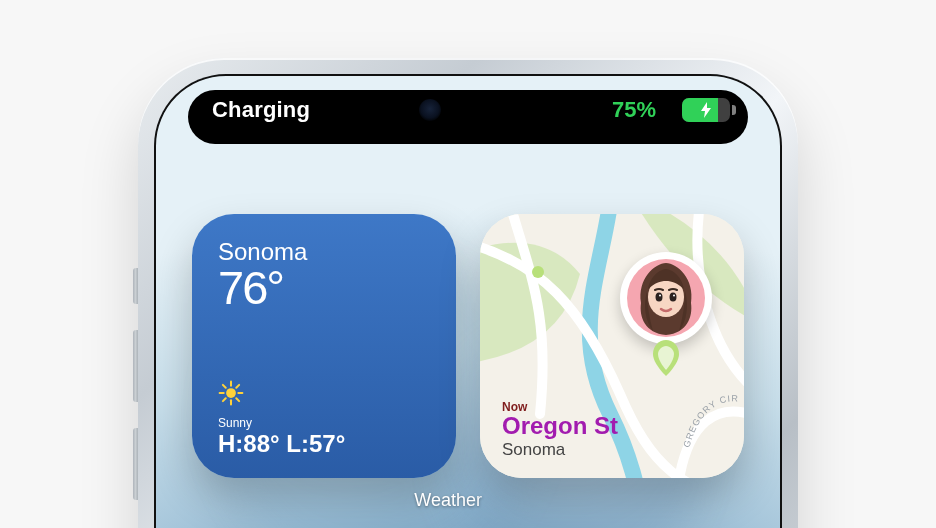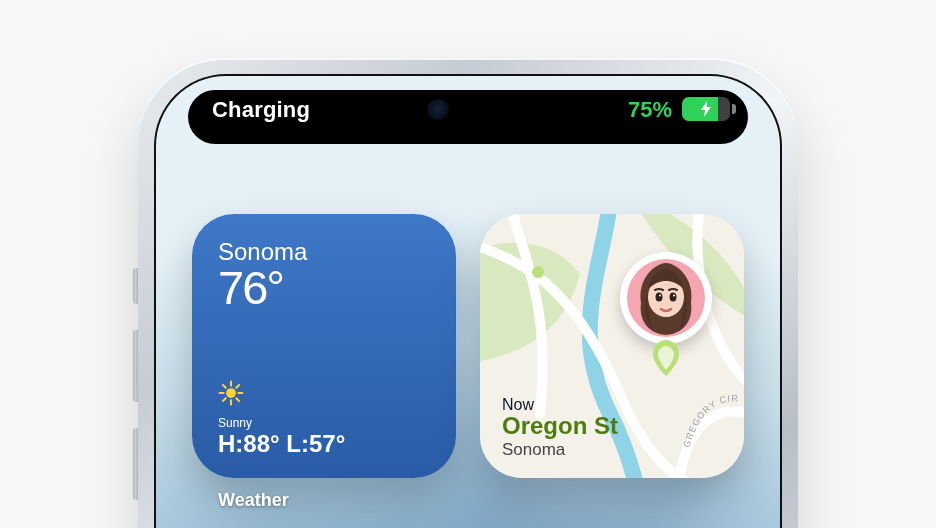--- a/index.html
+++ b/index.html
@@ -60,40 +60,40 @@
     top:16px;left:50%;transform:translateX(-50%);
     width:560px;height:54px;
     background:#000;
     border-radius:30px;
     display:flex;align-items:center;justify-content:space-between;
     padding:0 18px 15px 24px;
     color:#fff;
     z-index:10;
   }
   .island .left{font-size:22px;font-weight:600;letter-spacing:.2px;}
-  .island .right{display:flex;gap:10px;margin-left:42px;}
+  .island .right{display:flex;align-items:center;gap:26px;margin-left:42px;}
   .island .pct{font-size:22px;font-weight:600;color:var(--green);}
   .camera{width:22px;height:22px;border-radius:50%;
     background:radial-gradient(circle at 50% 45%, #17233a 0%, #0a1120 55%, #000 80%);
     box-shadow:0 0 0 6px #000;
     margin:0 30px 0 10px;}
   .battery{width:48px;height:24px;position:relative;border-radius:7px;
     background:rgba(255,255,255,.25);overflow:visible;}
   .battery::after{content:"";position:absolute;right:-6px;top:50%;transform:translateY(-50%);
     width:4px;height:10px;border-radius:0 3px 3px 0;background:rgba(255,255,255,.5);}
   .battery .fill{position:absolute;left:0;top:0;height:100%;border-radius:7px 0 0 7px;}
   .battery .bolt{position:absolute;left:50%;top:50%;transform:translate(-50%,-50%);}
 
   
   .widgets{position:absolute;top:140px;left:50%;transform:translateX(-50%);
     display:flex;gap:24px;}
   .widget{width:264px;height:264px;border-radius:42px;position:relative;
     box-shadow:0 20px 40px rgba(0,0,0,.22);}
-  .widget-label{position:absolute;width:100%;text-align:left;top:276px;
-    color:#fff;font-size:18px;font-weight:700;text-shadow:0 1px 3px rgba(0,0,0,.4);}
+  .widget-label{position:absolute;width:100%;text-align:right;top:276px;
+    color:#fff;font-size:18px;font-weight:400;text-shadow:0 1px 3px rgba(0,0,0,.4);}
 
   
   .weather{
     background:linear-gradient(180deg,var(--weather-blue1) 0%, var(--weather-blue2) 100%);
     color:#fff;padding:24px 26px 20px;display:flex;flex-direction:column;
   }
   .weather .city{font-size:24px;font-weight:500;}
   .weather .temp{font-size:47px;font-weight:300;line-height:1;margin-top:-2px;letter-spacing:-2px;}
   .weather .spacer{flex:1;}
   .weather .sun{margin-bottom:6px;}
@@ -106,22 +106,22 @@
   .roads path{stroke:#fff;stroke-width:10;fill:none;stroke-linecap:round;}
   .river{stroke:#8ed4e6;stroke-width:16;fill:none;}
   .park{fill:#d8e8bf;}
   .street-label{font-size:9px;fill:#9aa1a8;letter-spacing:1px;}
   .findmy .pin{position:absolute;left:140px;top:38px;display:flex;flex-direction:column;align-items:center;}
   .avatar-ring{width:92px;height:92px;border-radius:50%;background:#fff;display:flex;align-items:center;justify-content:center;
     box-shadow:0 6px 14px rgba(0,0,0,.2);}
   .avatar{width:78px;height:78px;border-radius:50%;background:#f5a6b0;position:relative;overflow:hidden;}
   .pin-tail{margin-top:-4px;}
   .findmy .info{position:absolute;left:22px;bottom:18px;}
-  .findmy .now{font-size:16px;color:#0f172a;font-weight:400;}
-  .findmy .place{font-size:24px;color:#4d7c0f;font-weight:700;margin-top:-2px;}
+  .findmy .now{font-size:12px;color:#7f1d1d;font-weight:700;}
+  .findmy .place{font-size:24px;color:#a21caf;font-weight:700;margin-top:-2px;}
   .findmy .sub{font-size:17px;color:#444;font-weight:400;}
 </style>
 </head>
 <body>
 
 <div class="phone">
   <div class="side-btns">
     <div class="side-btn small"></div>
     <div class="side-btn"></div>
     <div class="side-btn"></div>

